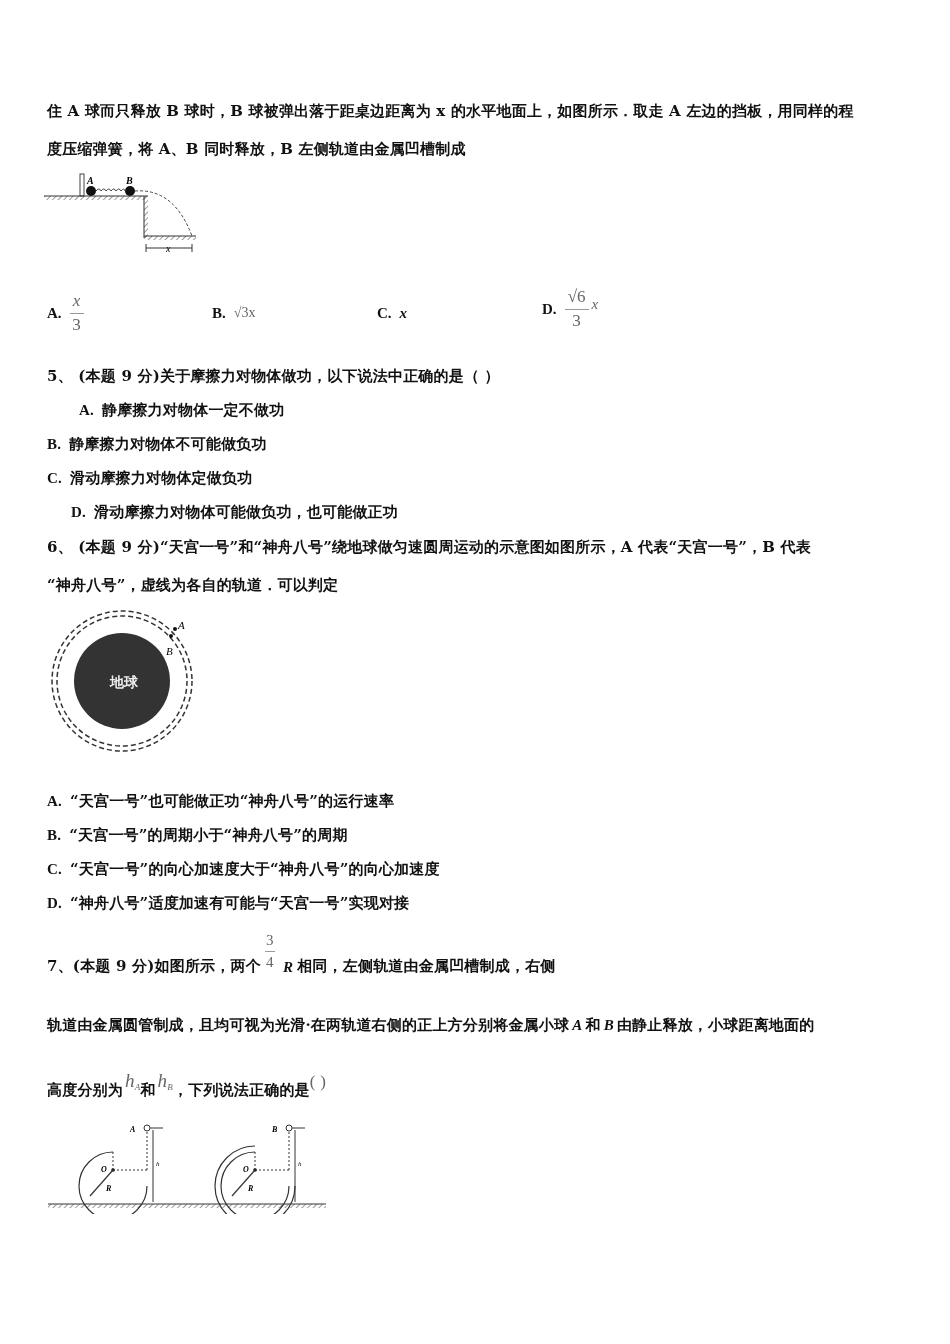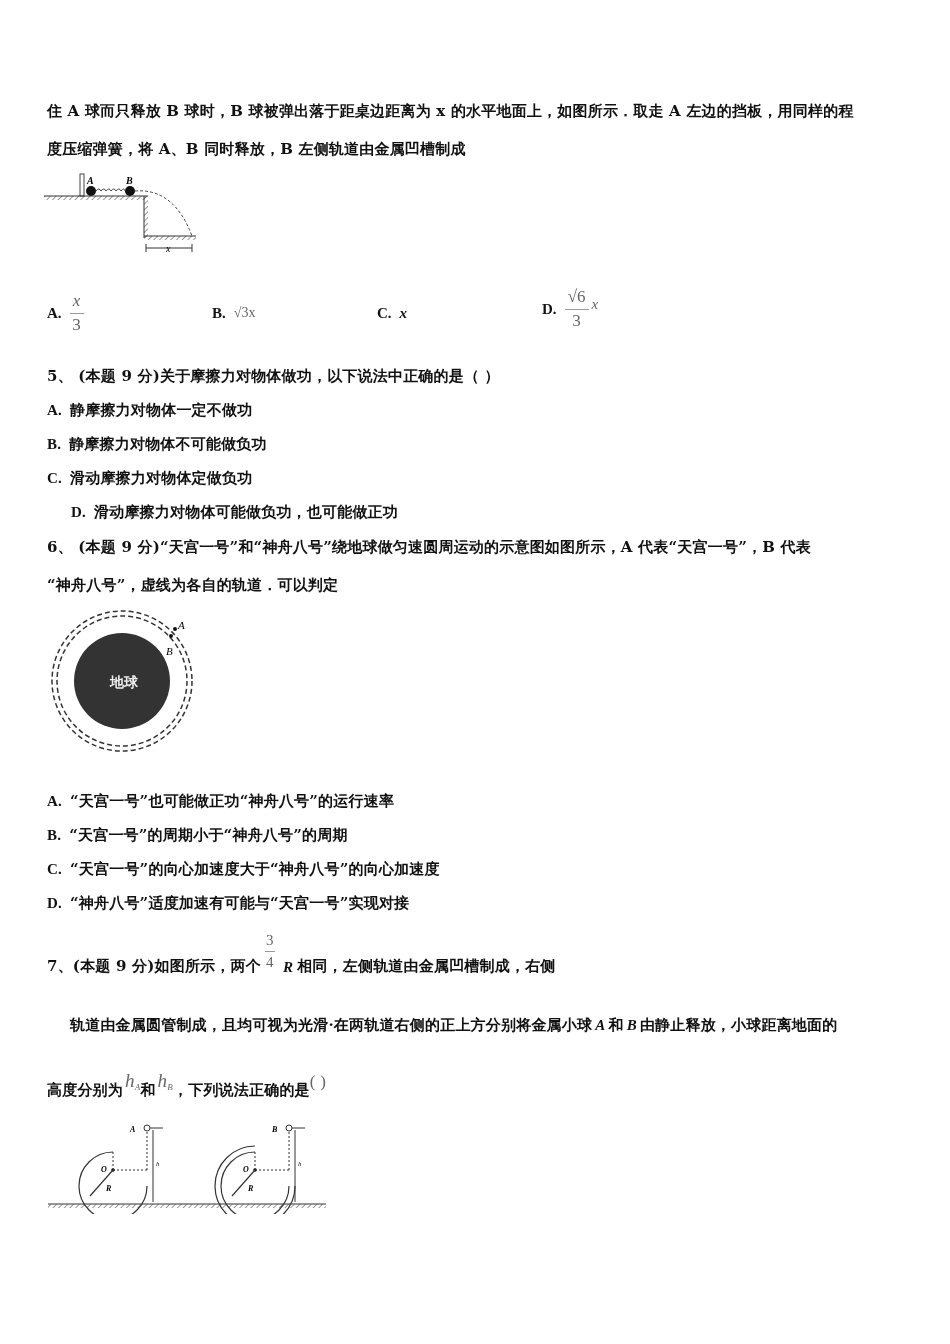--- a/index.html
+++ b/index.html
@@ -73,21 +73,21 @@
   <span class="opt-label">D.</span>
   <span class="frac">
       <span>√6</span>
       <span class="bar" style="width:24px;"></span>
       <span>3</span>
     </span>
   <span class="math" style="margin-left:3px;margin-top:-10px;">x</span>
 </div>
 
 <div class="line" style="top:367px;">5、 (本题 9 分)关于摩擦力对物体做功，以下说法中正确的是（    ）</div>
-<div class="line" style="top:401px;"><span class="opt-label">A.</span><span>静摩擦力对物体一定不做功</span></div>
+<div class="line" style="top:401px;margin-left:32px;"><span class="opt-label">A.</span><span>静摩擦力对物体一定不做功</span></div>
 <div class="line" style="top:435px;"><span class="opt-label">B.</span><span>静摩擦力对物体不可能做负功</span></div>
 <div class="line" style="top:469px;"><span class="opt-label">C.</span><span>滑动摩擦力对物体定做负功</span></div>
 <div class="line" style="top:503px;margin-left:24px;"><span class="opt-label">D.</span><span>滑动摩擦力对物体可能做负功，也可能做正功</span></div>
 
 <div class="line" style="top:538px;">6、 (本题 9 分)“天宫一号”和“神舟八号”绕地球做匀速圆周运动的示意图如图所示，A 代表“天宫一号”，B 代表</div>
 <div class="line" style="top:576px;">“神舟八号”，虚线为各自的轨道．可以判定</div>
 
 <svg class="fig" style="left:48px;top:605px;" width="150" height="150" viewBox="0 0 150 150">
   <circle cx="74" cy="76" r="70" fill="none" stroke="#333" stroke-width="1.5" stroke-dasharray="5,3"></circle>
   <circle cx="74" cy="76" r="65" fill="none" stroke="#333" stroke-width="1.5" stroke-dasharray="5,3"></circle>
@@ -107,21 +107,21 @@
 <div class="line" style="top:926px;height:50px;display:flex;align-items:flex-end;">
   <span>7、(本题 9 分)如图所示，两个</span>
   <span class="frac" style="margin:0 4px;font-size:15px;position:relative;top:-6px;">
       <span>3</span>
       <span class="bar" style="width:10px;"></span>
       <span>4</span>
     </span>
     <span class="mathb" style="margin:0 4px;">R</span>
     <span>相同，左侧轨道由金属凹槽制成，右侧</span>
 </div>
-<div class="line" style="top:1016px;margin-left:23px;">
+<div class="line" style="top:1016px;">
   <span>轨道由金属圆管制成，且均可视为光滑·在两轨道右侧的正上方分别将金属小球</span><span class="mathb" style="margin:0 3px;">A</span><span>和</span><span class="mathb" style="margin:0 3px;">B</span><span>由静止释放，小球距离地面的</span>
 </div>
 <div class="line" style="top:1070px;height:30px;display:flex;align-items:flex-end;">
   <span>高度分别为</span>
   <span class="math" style="font-style:italic;font-size:19px;position:relative;top:-8px;margin-left:2px;"><span>h</span><span class="sub">A</span></span>
   <span>和</span>
   <span class="math" style="font-style:italic;font-size:19px;position:relative;top:-8px;margin-left:2px;text-align:center;"><span>h</span><span class="sub">B</span></span>
   <span>，下列说法正确的是</span>
   <span class="math" style="font-style:normal;font-size:17px;position:relative;top:-8px;">(        )</span>
 </div>

